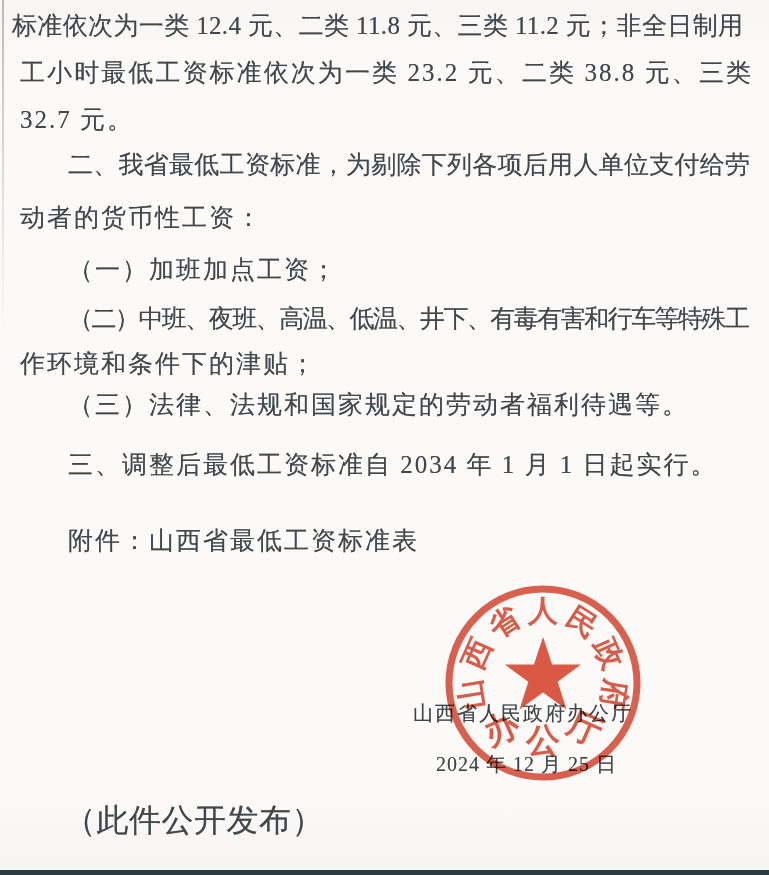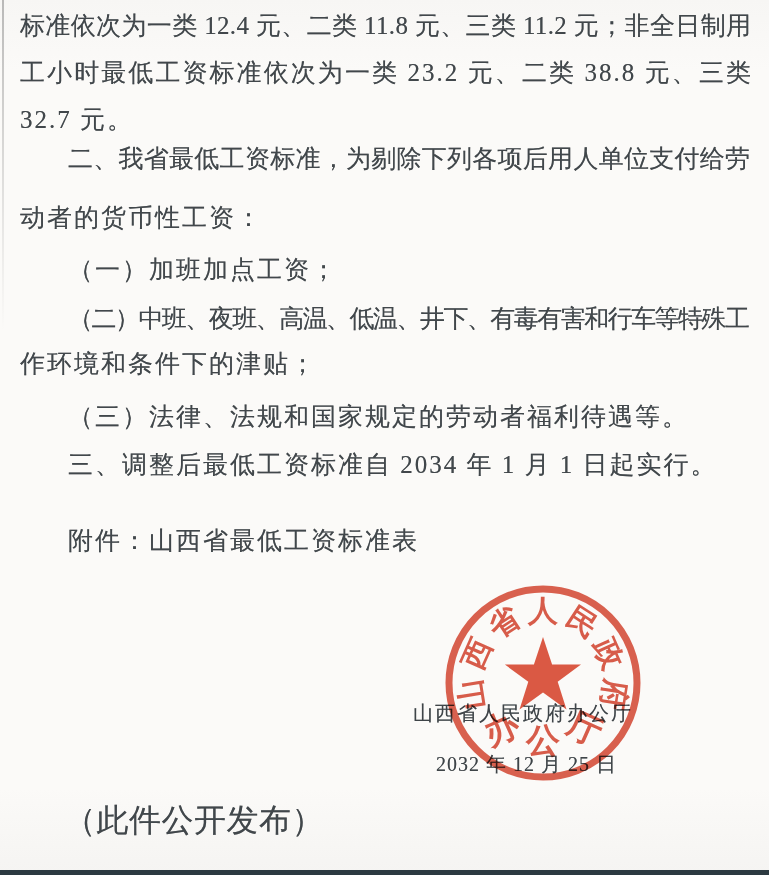--- a/index.html
+++ b/index.html
@@ -43,34 +43,34 @@
   }
   .seal svg{display:block;width:100%;height:100%;}
 </style>
 </head>
 <body>
 
 <div class="page">
 
   <div class="edge-left"></div>
 
-  <div class="line" style="left: 20px; top: 9px; letter-spacing: 0.361378px;">标准依次为一类 12.4 元、二类 11.8 元、三类 11.2 元；非全日制用</div>
+  <div class="line" style="left: 12px; top: 9px; letter-spacing: 0.361378px;">标准依次为一类 12.4 元、二类 11.8 元、三类 11.2 元；非全日制用</div>
   <div class="line" style="left: 20px; top: 56px; letter-spacing: 2.07576px;">工小时最低工资标准依次为一类 23.2 元、二类 38.8 元、三类</div>
   <div class="line" style="left:20px;top:103px;">32.7 元。</div>
-  <div class="line" style="left: 68px; top: 142px; letter-spacing: 0.269231px;">二、我省最低工资标准，为剔除下列各项后用人单位支付给劳</div>
+  <div class="line" style="left: 68px; top: 148px; letter-spacing: 0.269231px;">二、我省最低工资标准，为剔除下列各项后用人单位支付给劳</div>
   <div class="line" style="left:20px;top:201px;">动者的货币性工资：</div>
   <div class="line" style="left: 68px; top: 302px; letter-spacing: -1.53571px;">（二）中班、夜班、高温、低温、井下、有毒有害和行车等特殊工</div>
   <div class="line" style="left:68px;top:253px;">（一）加班加点工资；</div>
   <div class="line" style="left:20px;top:347px;">作环境和条件下的津贴；</div>
-  <div class="line" style="left:68px;top:400px;">（三）法律、法规和国家规定的劳动者福利待遇等。</div>
+  <div class="line" style="left:68px;top:388px;">（三）法律、法规和国家规定的劳动者福利待遇等。</div>
   <div class="line" style="left:68px;top:448px;">三、调整后最低工资标准自 2034 年 1 月 1 日起实行。</div>
   <div class="line" style="left:68px;top:524px;">附件：山西省最低工资标准表</div>
 
   <div class="sig" style="left:413px;top:700px;">山西省人民政府办公厅</div>
-  <div class="sig" style="left:436px;top:751px;letter-spacing:1px;">2032 年 12 月 25 日</div>
+  <div class="sig" style="left:436px;top:751px;letter-spacing:1px;">2024 年 12 月 25 日</div>
 
   <div class="line" style="left:64px;top:799px;font-size:32px;letter-spacing:0.5px;">（此件公开发布）</div>
 
   <div class="seal">
     <svg viewBox="0 0 200 210" xmlns="http://www.w3.org/2000/svg">
       <g fill="none" stroke="#d5432e" stroke-width="7" opacity="0.9">
         <circle cx="100" cy="103" r="94"></circle>
       </g>
       <polygon fill="#da452d" opacity="0.95" points="100,57 109.1,84.5 138.0,84.6 114.7,101.8 123.5,129.4 100,112.5 76.5,129.4 85.3,101.8 61.9,84.6 90.9,84.5"></polygon>
       <g font-size="30" fill="#d5432e" text-anchor="middle" opacity="0.92" font-family="'Liberation Serif','DejaVu Serif',serif" font-weight="bold">

